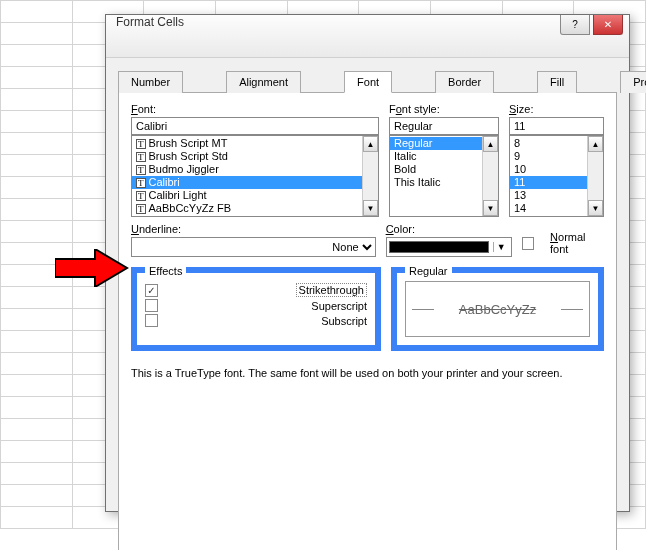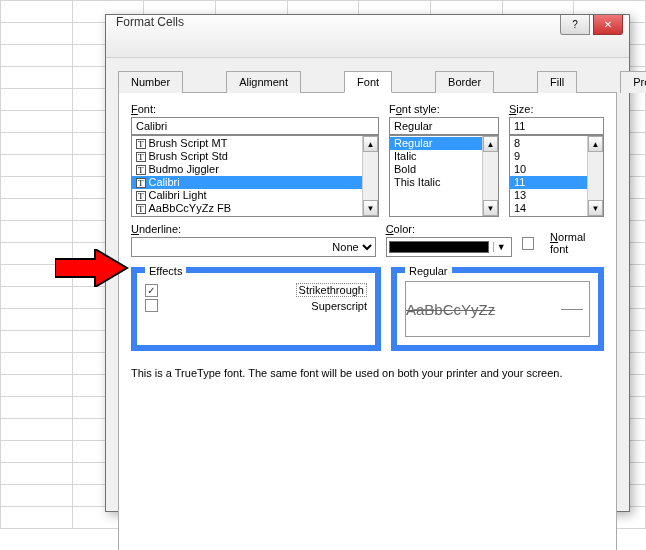--- a/index.html
+++ b/index.html
@@ -35,21 +35,21 @@
 .colorswatch { display: flex; align-items: center; border: 1px solid #888; height: 20px; background: #fff; padding: 0 2px; }
 .swatch { width: 100px; height: 12px; background: #000; border: 1px solid #666; }
 .ddarrow { width: 16px; text-align: center; font-size: 9px; border-left: 1px solid #aaa; margin-left: 4px; }
 .chklbl { font-size: 11px; display: flex; align-items: center; gap: 16px; justify-content: space-between; }
 .group { border: 6px solid #3b82f6; margin-top: 10px; padding: 8px; position: relative; }
 .group .legend { position: absolute; top: -8px; left: 8px; background: #fff; padding: 0 4px; font-size: 11px; }
 .row3 { display: flex; gap: 10px; }
 .effects { width: 250px; }
 .effects .chklbl { margin: 2px 0; }
 .preview { flex: 1; }
-.previewbox { border: 1px solid #999; height: 56px; display: flex; align-items: center; font-size: 15px; color: #666; position: relative; }
+.previewbox { border: 1px solid #999; height: 56px; display: flex; align-items: center; justify-content: center; font-size: 13px; color: #666; position: relative; }
 .previewbox .txt { text-decoration: line-through; }
 .previewbox::before, .previewbox::after { content:''; position:absolute; left:6px; width:22px; border-top:1px solid #888; }
 .previewbox::before { top: 50%; }
 .previewbox::after { top: 50%; left: auto; right: 6px; }
 .footnote { font-size: 11px; margin-top: 16px; }
 .dlg-btns { position: absolute; right: 14px; bottom: 12px; display: flex; gap: 8px; }
 .dlg-btn { width: 76px; height: 23px; font-size: 11px; border: 1px solid #888; background: linear-gradient(#fdfdfd,#e4e4e4); border-radius: 3px; cursor: pointer; }
 .dlg-btn.primary { border: 1px solid #3399ff; box-shadow: 0 0 2px #3399ff; }
 .arrow { position: absolute; left: 55px; top: 249px; }
 .arrow svg { display:block; }
@@ -448,20 +448,24 @@
       <div class="group effects">
         <span class="legend">Effects</span>
         <label class="chklbl">
           <span class="cb">✓</span>
           <span class="highlight">Strikethrough</span>
         </label>
         <label class="chklbl">
           <span class="cb"></span>
           <span>Superscript</span>
         </label>
+        <label class="chklbl">
+          <span class="cb"></span>
+          <span>Subscript</span>
+        </label>
       </div>
       <div class="group preview">
         <span class="legend">Regular</span>
         <div class="previewbox">
           <span class="txt">AaBbCcYyZz</span>
         </div>
       </div>
     </div>
 
     <div class="footnote">This is a TrueType font.  The same font will be used on both your printer and your screen.</div>

